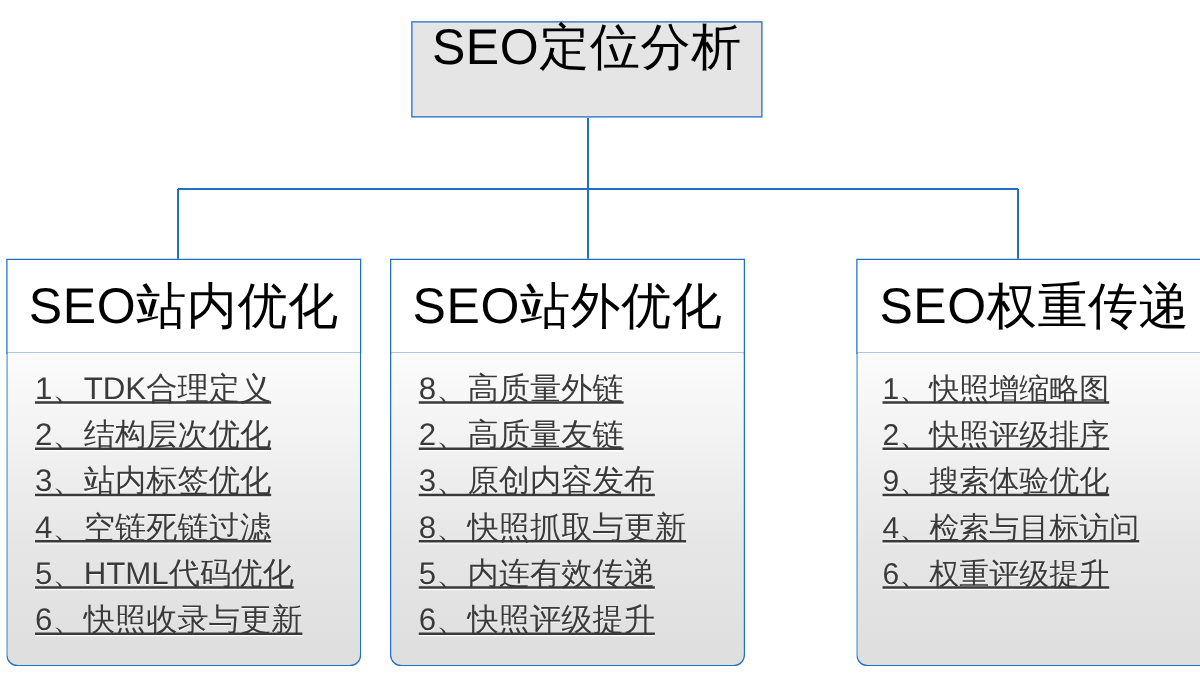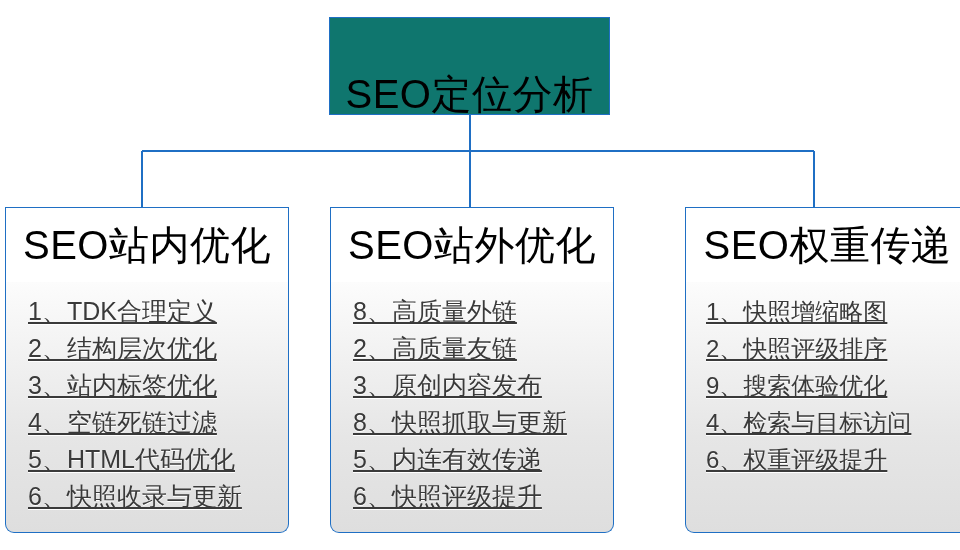--- a/index.html
+++ b/index.html
@@ -32,45 +32,45 @@
     height: 550px;
     pointer-events: none;
   }
 
   
   .title-box {
     position: absolute;
     left: 329px;
     top: 17px;
     width: 281px;
-    height: 98px;
+    height: 77px;
     border: 1.6px solid #1f6fc4;
-    background: #0f766e;
+    background: #e5e5e5;
     box-sizing: border-box;
     display: flex;
-    align-items: flex-end;
+    align-items: flex-start;
     justify-content: center;
   }
   .title-text {
     font-size: 40px;
     line-height: 1;
     color: #000000;
     letter-spacing: 0.5px;
     white-space: nowrap;
   }
 
   
   .column {
     position: absolute;
     top: 207px;
     width: 284px;
     height: 274px;
   }
   .column.col-0 { left: 5px; }
-  .column.col-1 { left: 330px; }
+  .column.col-1 { left: 312px; }
   .column.col-2 { left: 685px; width: 285px; }
 
   .col-header {
     position: absolute;
     left: 0;
     top: 0;
     width: 100%;
     height: 76px;
     box-sizing: border-box;
     border: 1.6px solid #1f6fc4;

